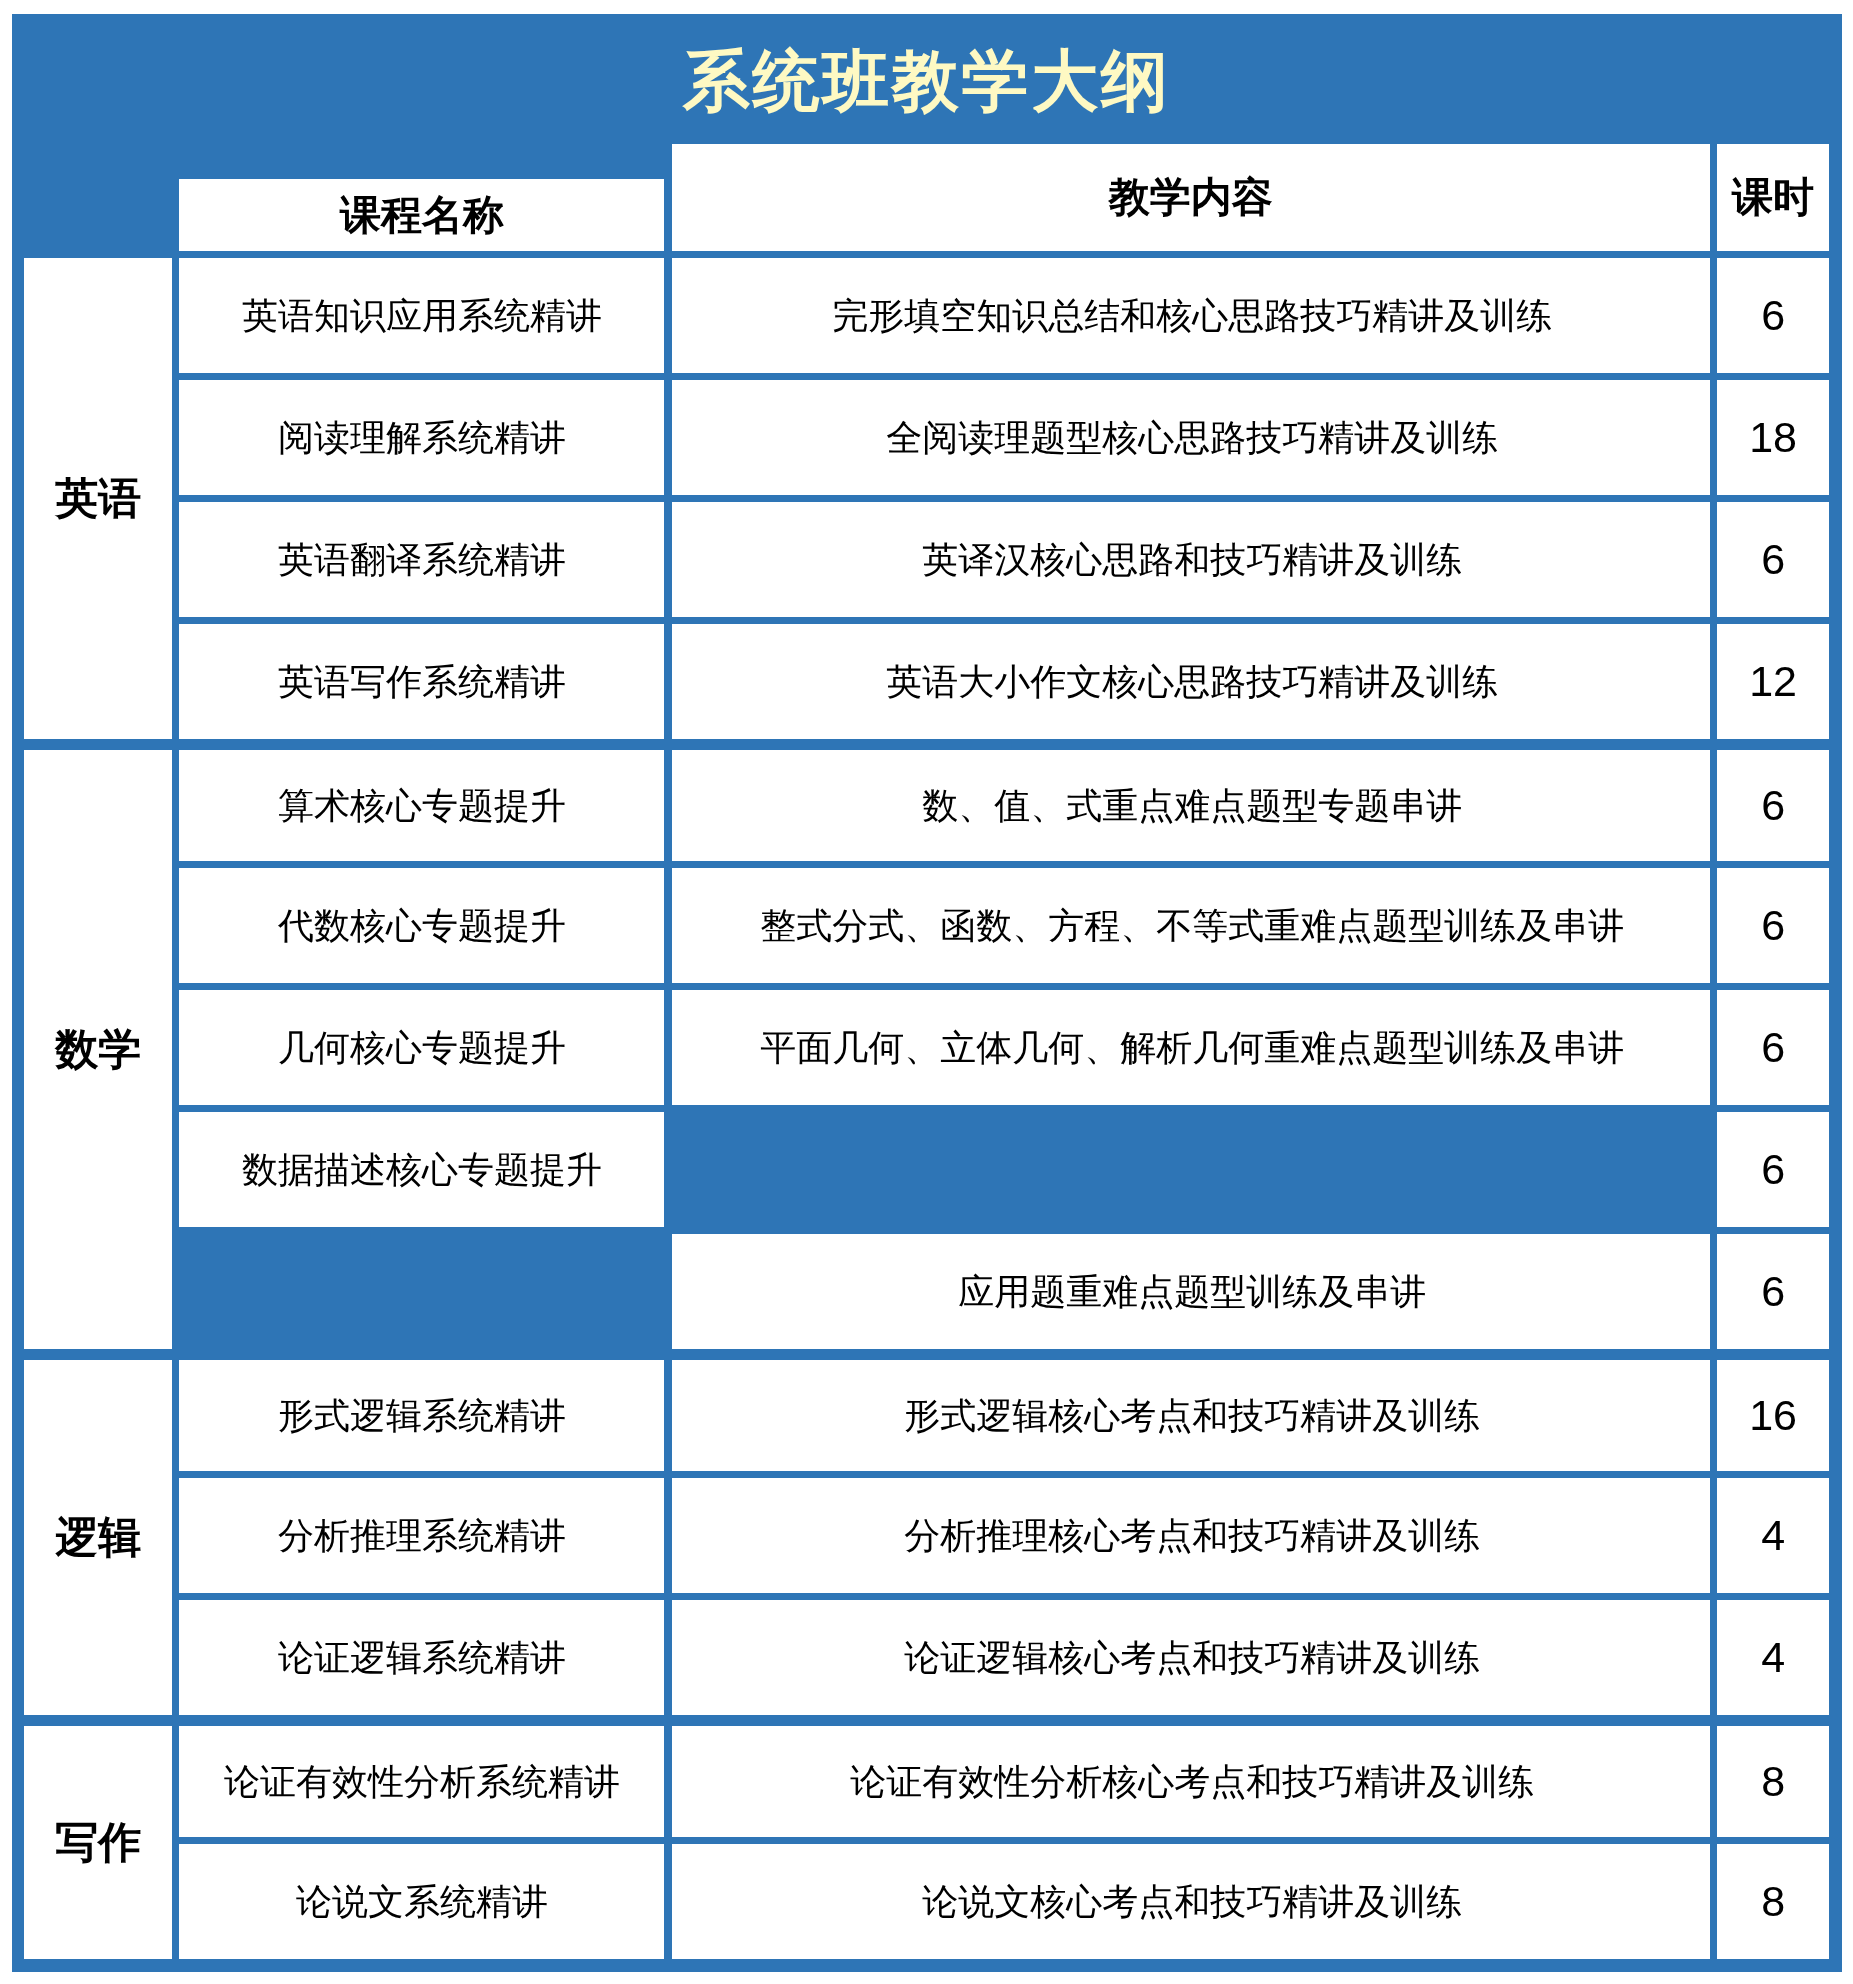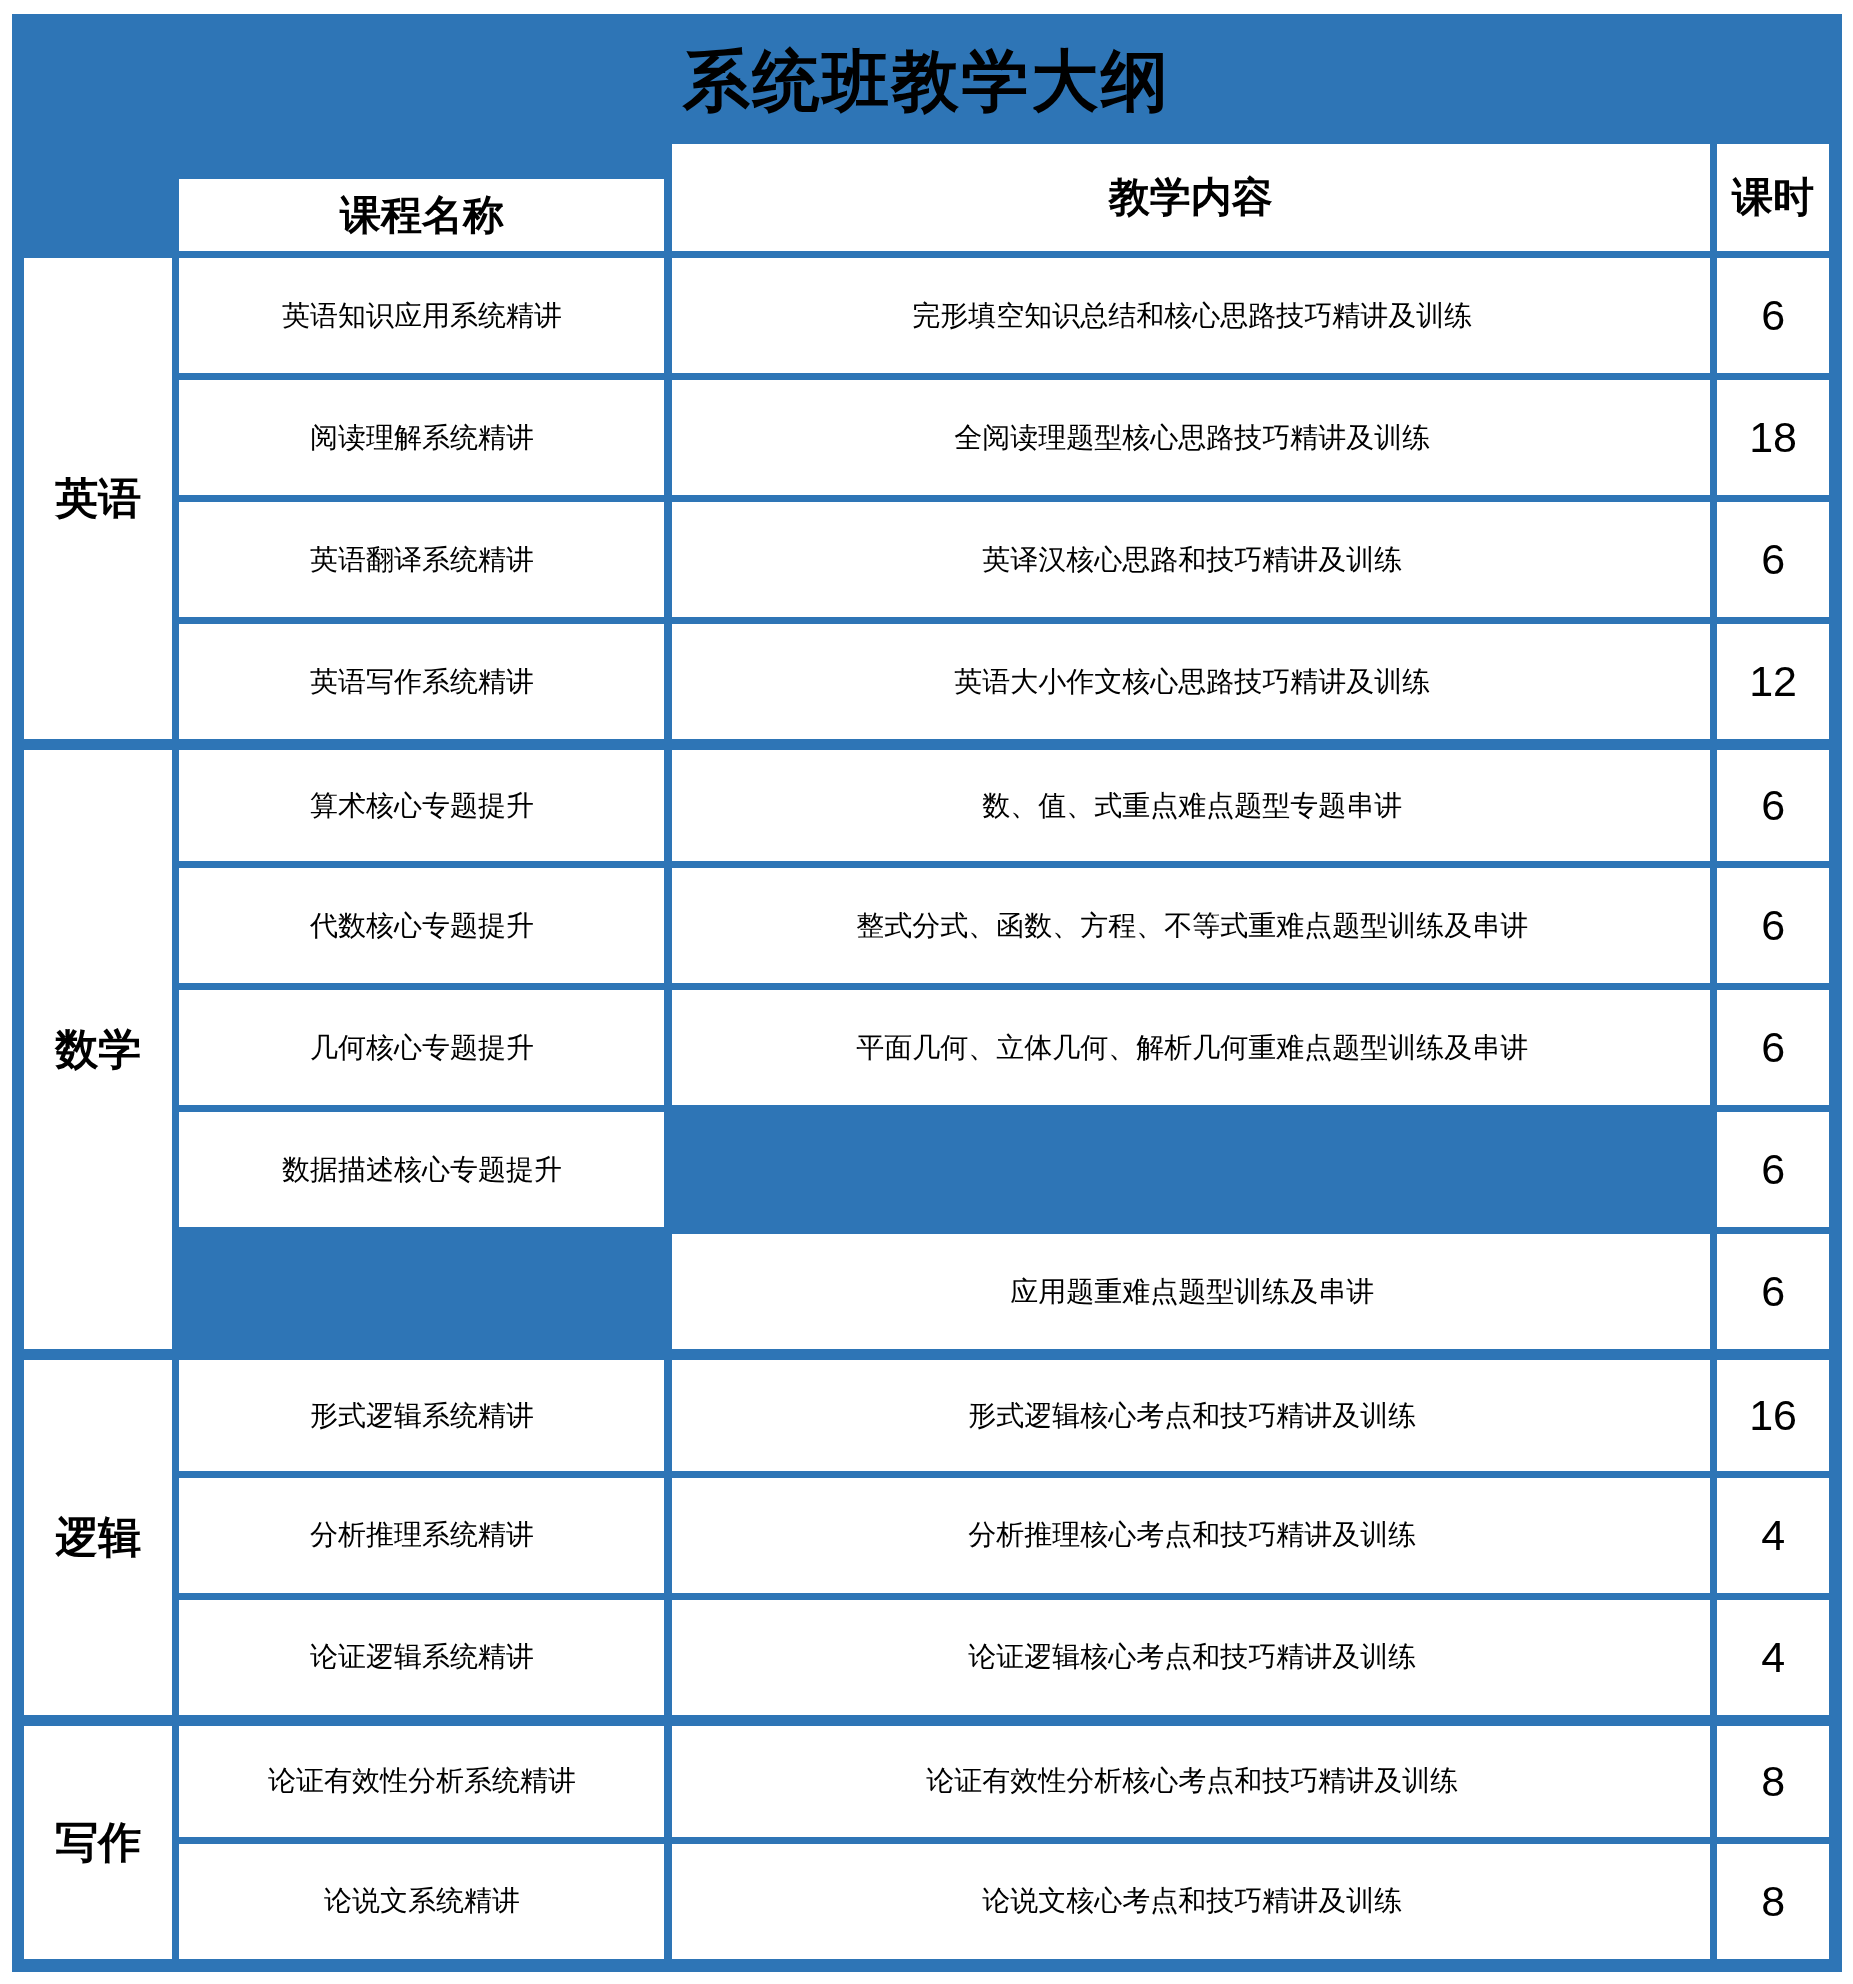--- a/index.html
+++ b/index.html
@@ -21,29 +21,29 @@
     padding:12.6px;
     display:grid;
     grid-template-columns:148px 485px 1fr 112px;
     grid-template-rows:111px 107px repeat(14,1fr);
     column-gap:7.2px;
     row-gap:7.2px;
   }
   .banner{
     grid-column:1 / -1;grid-row:1;
     background:var(--blue);
-    color:#000000;
+    color:#fef9c3;
     display:flex;align-items:center;justify-content:center;
     font-size:67px;font-weight:700;letter-spacing:2.7px;
   }
   .cell{
     background:var(--paper);
     display:flex;align-items:center;justify-content:center;
     text-align:center;
-    font-size:28px;
+    font-size:36px;
     line-height:1.15;
     padding:0 8px;
   }
   .header{grid-row:2;font-weight:700;font-size:41px;}
   .subject{font-weight:700;font-size:43px;grid-column:1;}
   .col-c{grid-column:2;}
   .col-t{grid-column:3;padding-left:11px;}
   .col-h{grid-column:4;font-size:43px;}
   .gs{border-top:4.5px solid var(--blue);}
   .h1{grid-column:1;} .h2{grid-column:2;margin-top:35px;} .h3{grid-column:3;} .h4{grid-column:4;}

